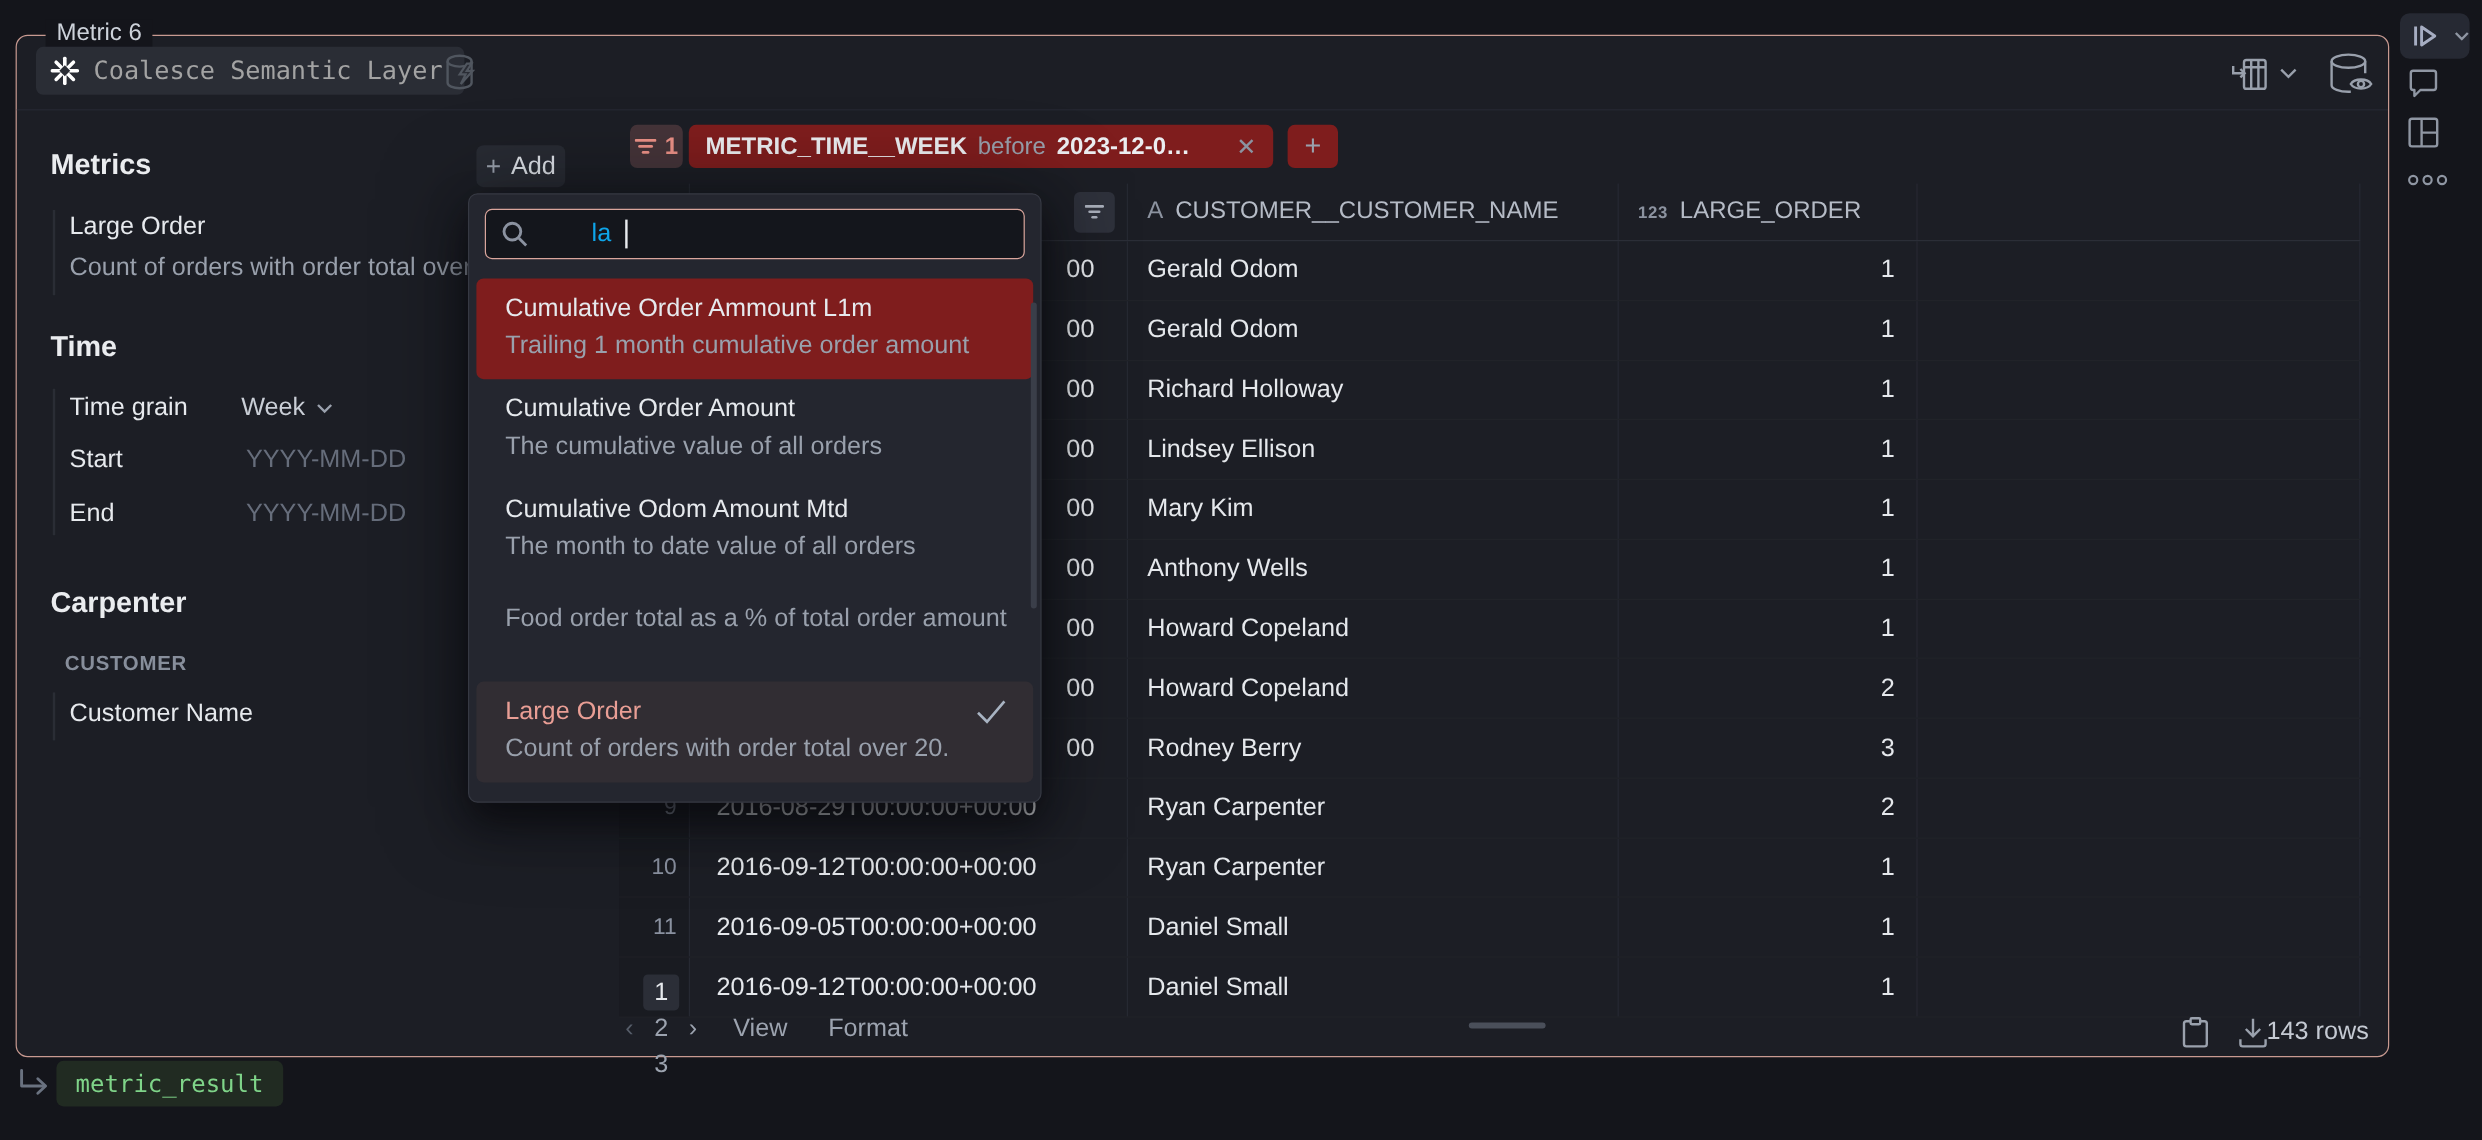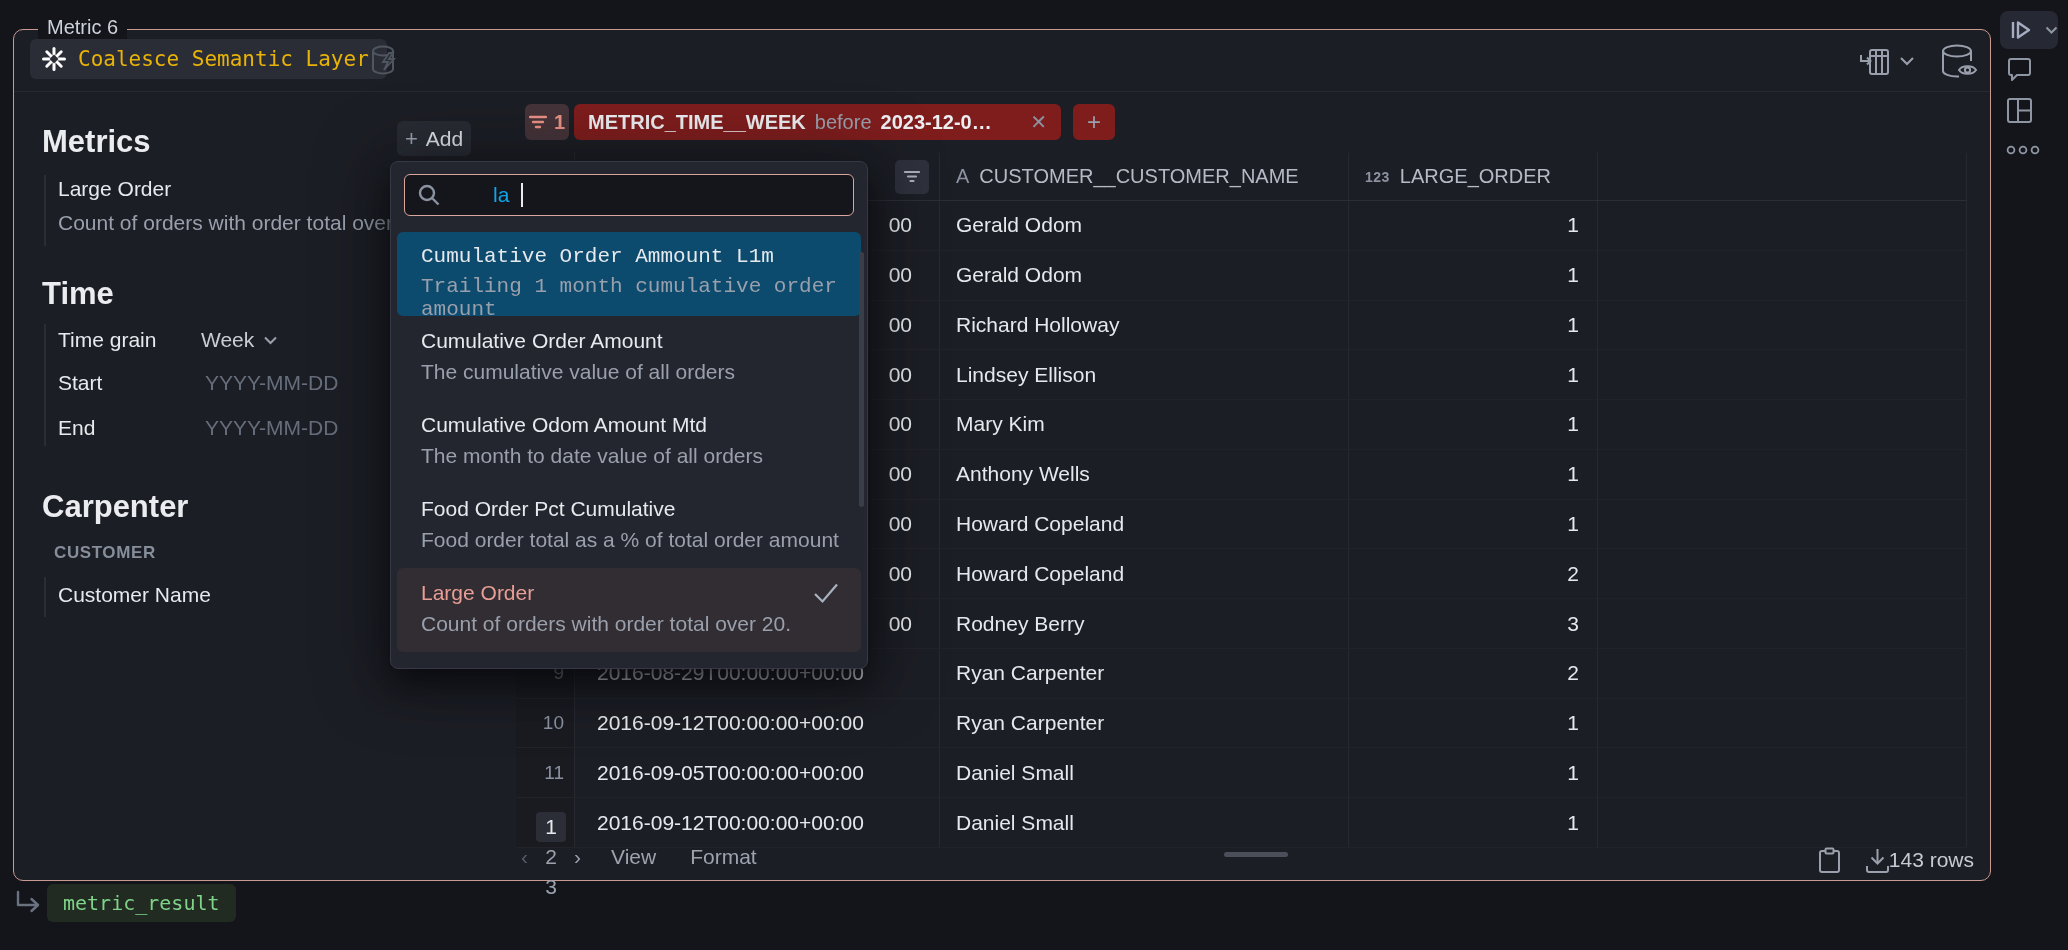--- a/index.html
+++ b/index.html
@@ -15,25 +15,25 @@
   
   .cell{left:13px;top:29px;width:1976px;height:850px;background:#1C1E25;
     border:1.5px solid #C89A91;border-radius:10px;}
   .cell-label{left:24px;top:-14px;background:#14151B;padding:0 9px;
     font-size:20px;color:#CDD2DA;white-space:nowrap;}
 
   
   .titlebar{left:0;top:0;width:100%;height:61px;border-bottom:1px solid #262932;}
   .source-chip{left:16px;top:9px;height:40px;background:#2A2D35;border-radius:6px;
     display:flex;align-items:center;gap:12px;padding:0 18px 0 12px;
-    font-family:"DejaVu Sans Mono",monospace;font-size:21px;color:#eab308;white-space:nowrap;}
+    font-family:"DejaVu Sans Mono",monospace;font-size:21px;color:#a3a3a3;white-space:nowrap;}
   .tb-icon{color:#99A0AC;}
 
   
-  .h1{font-size:31px;font-weight:600;color:#EAECEF;}
+  .h1{font-size:24px;font-weight:600;color:#EAECEF;}
   .lbl{font-size:21px;color:#E6E9ED;}
   .desc{font-size:21px;color:#99A0AC;white-space:nowrap;}
   .ph{font-size:21px;color:#666D7B;}
   .grp{font-size:17px;font-weight:700;letter-spacing:.6px;color:#878E9B;}
   .vbar{width:2px;background:#2A2D35;}
 
   
   .add-btn{left:383px;top:91px;width:74px;height:35px;background:#282B33;border-radius:6px;
     display:flex;align-items:center;justify-content:center;gap:8px;font-size:21px;color:#DFE3E9;cursor:pointer;}
   .add-plus{color:#9AA1AD;font-size:22px;line-height:1;}
@@ -83,21 +83,21 @@
     box-shadow:0 16px 30px rgba(8,9,12,.72),0 4px 70px rgba(8,9,12,.5);}
   .search{position:absolute;left:13px;top:12px;width:450px;height:42px;background:#14161C;
     border:1.5px solid #D9A59C;border-radius:6px;display:flex;align-items:center;gap:12px;
     padding:0 12px;box-sizing:border-box;}
   .search .q{font-size:21px;color:#0ea5e9;margin-left:40px;}
   .caret{width:2px;height:24px;background:#E9EBEF;}
   .ddlist{position:absolute;left:6px;top:70px;width:464px;}
   .dditem{height:84px;border-radius:6px;padding:13px 0 0 24px;box-sizing:border-box;position:relative;cursor:pointer;}
   .dditem .t{font-size:21px;color:#E6E9ED;}
   .dditem .d{font-size:21px;color:#99A0AC;margin-top:7px;}
-  .dditem.hover{background:#0c4a6e;font-family:Liberation Mono, monospace;}
+  .dditem.hover{background:#7f1d1d;}
   .dditem.selected{background:#312D33;}
   .dditem.selected .t{color:#E99E95;}
   .ddcheck{position:absolute;right:22px;top:14px;color:#A8B3C2;}
   .ddthumb{position:absolute;right:3px;top:90px;width:5px;height:255px;border-radius:3px;background:#3A3E49;}
 
   
   .out-arrow{left:14px;top:890px;color:#6A7280;}
   .out-chip{left:47px;top:884px;height:38px;background:#212B22;border-radius:6px;
     display:flex;align-items:center;padding:0 16px;font-family:"DejaVu Sans Mono",monospace;
     font-size:20px;color:#7FD489;}
@@ -372,21 +372,20 @@
         </div>
         <div class="dditem">
           <div class="t">Cumulative Order Amount</div>
           <div class="d">The cumulative value of all orders</div>
         </div>
         <div class="dditem">
           <div class="t">Cumulative Odom Amount Mtd</div>
           <div class="d">The month to date value of all orders</div>
         </div>
         <div class="dditem">
-          <div class="t">Food Order Pct Cumulative</div>
           <div class="d">Food order total as a % of total order amount</div>
         </div>
         <div class="dditem selected">
           <div class="t">Large Order</div>
           <div class="d">Count of orders with order total over 20.</div>
           <span class="ddcheck">
             <svg width="26" height="22" viewBox="0 0 26 22" fill="none" stroke="currentColor" stroke-width="2.2">
               <path d="M2 12 l7.5 7.5 L24 2.5"></path>
             </svg>
           </span>

